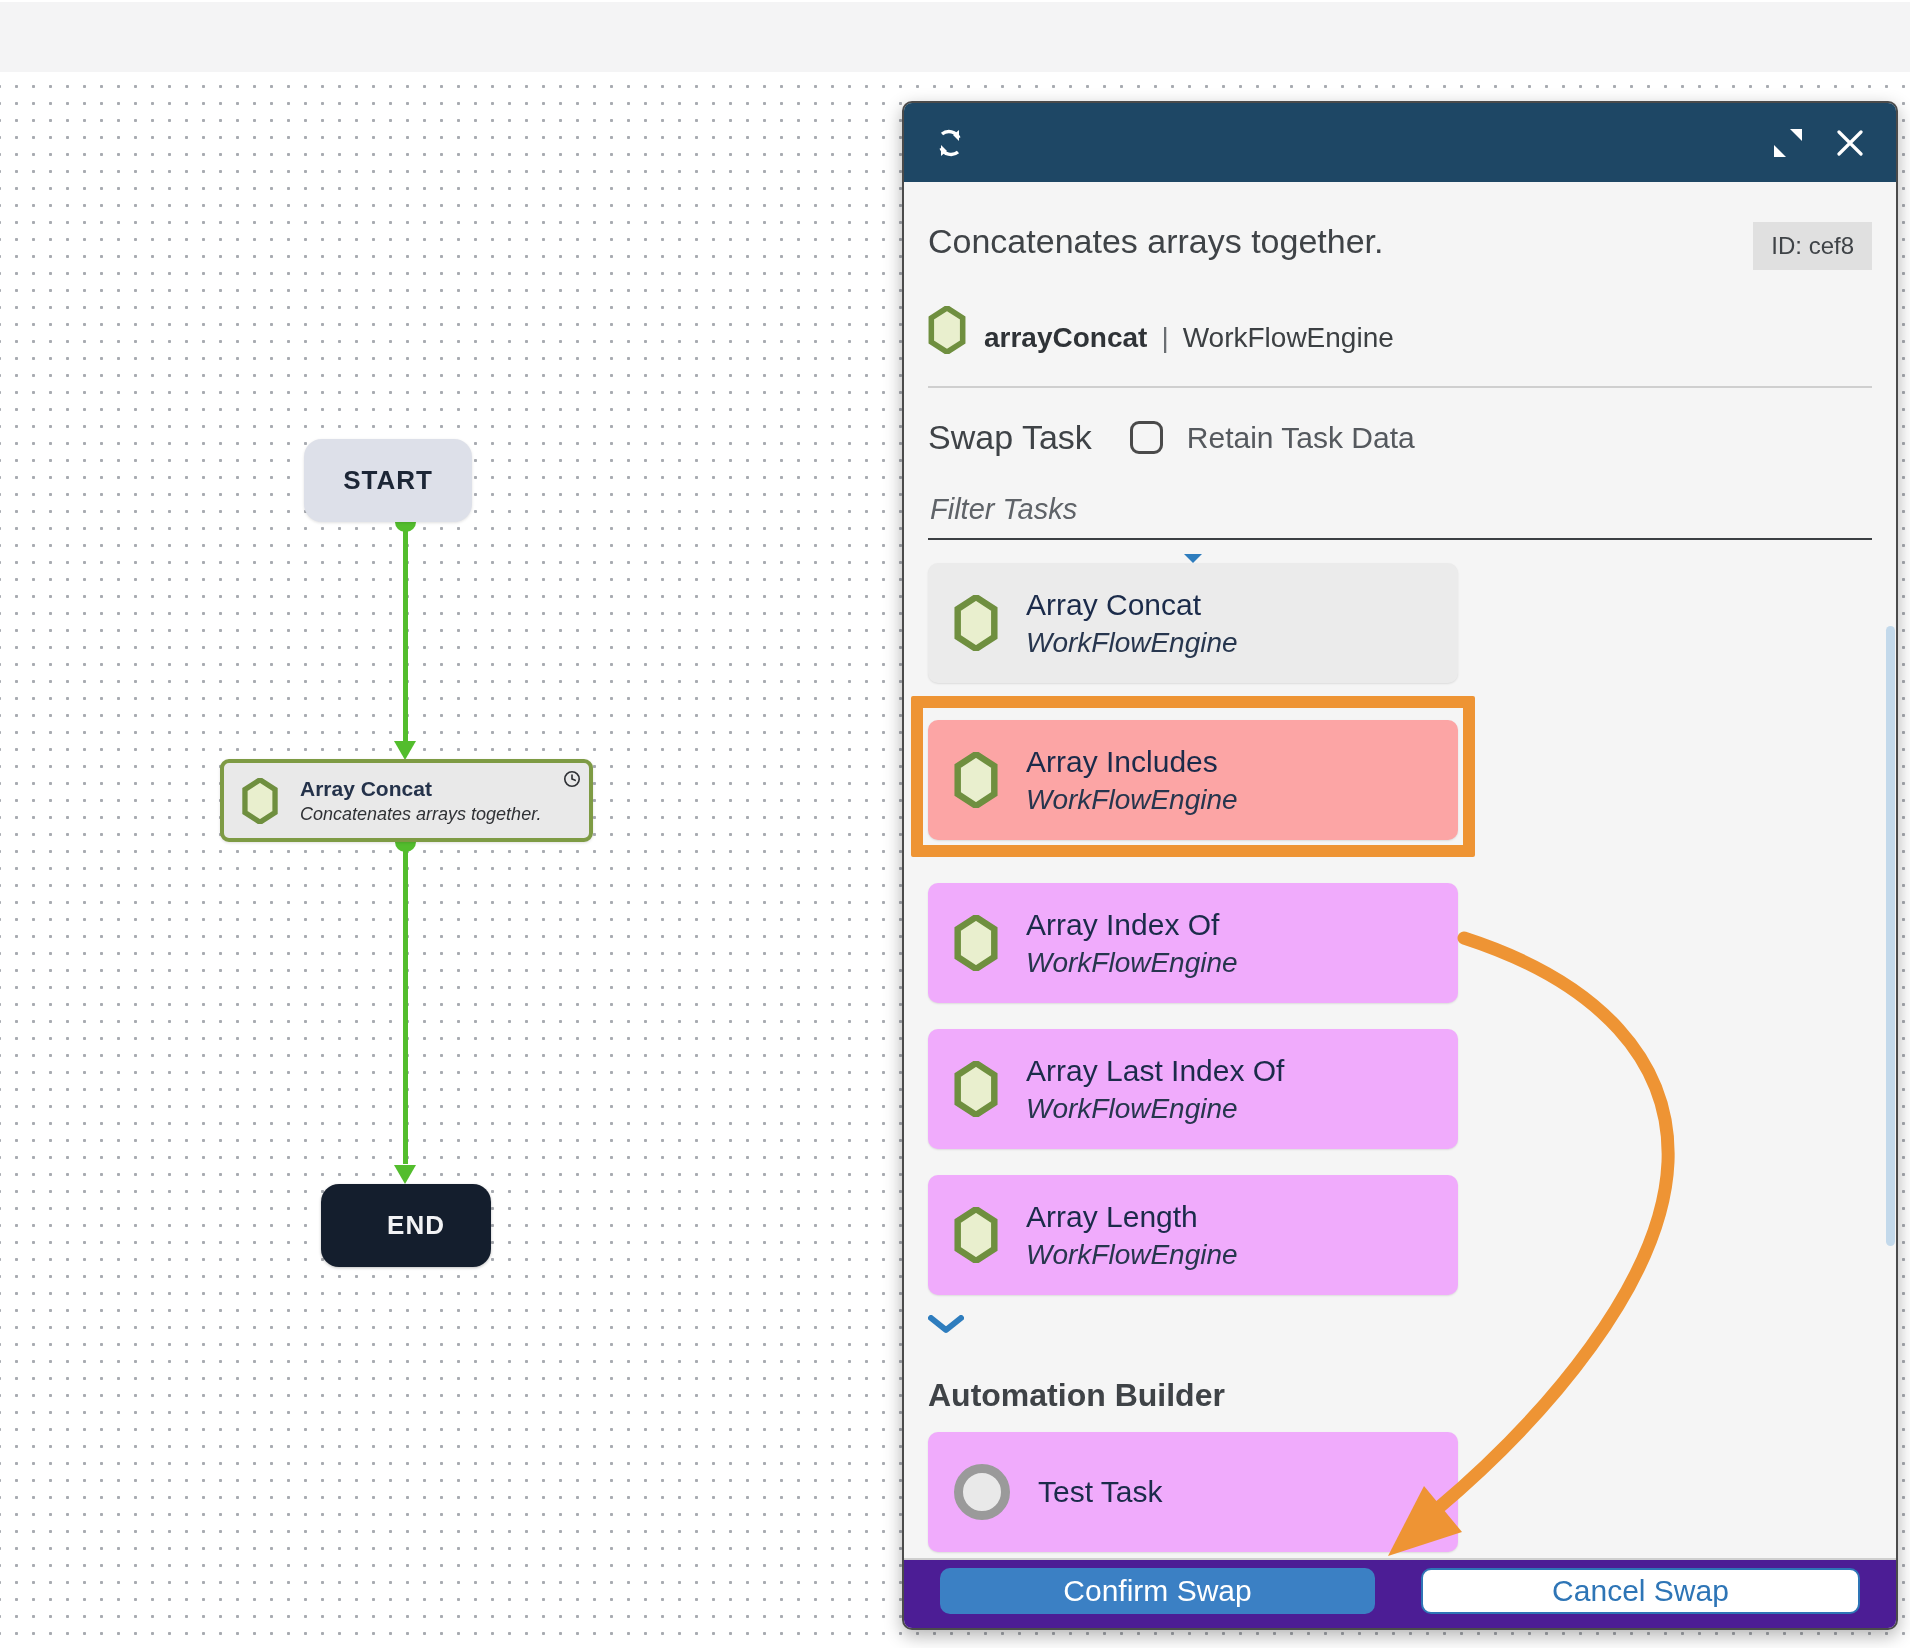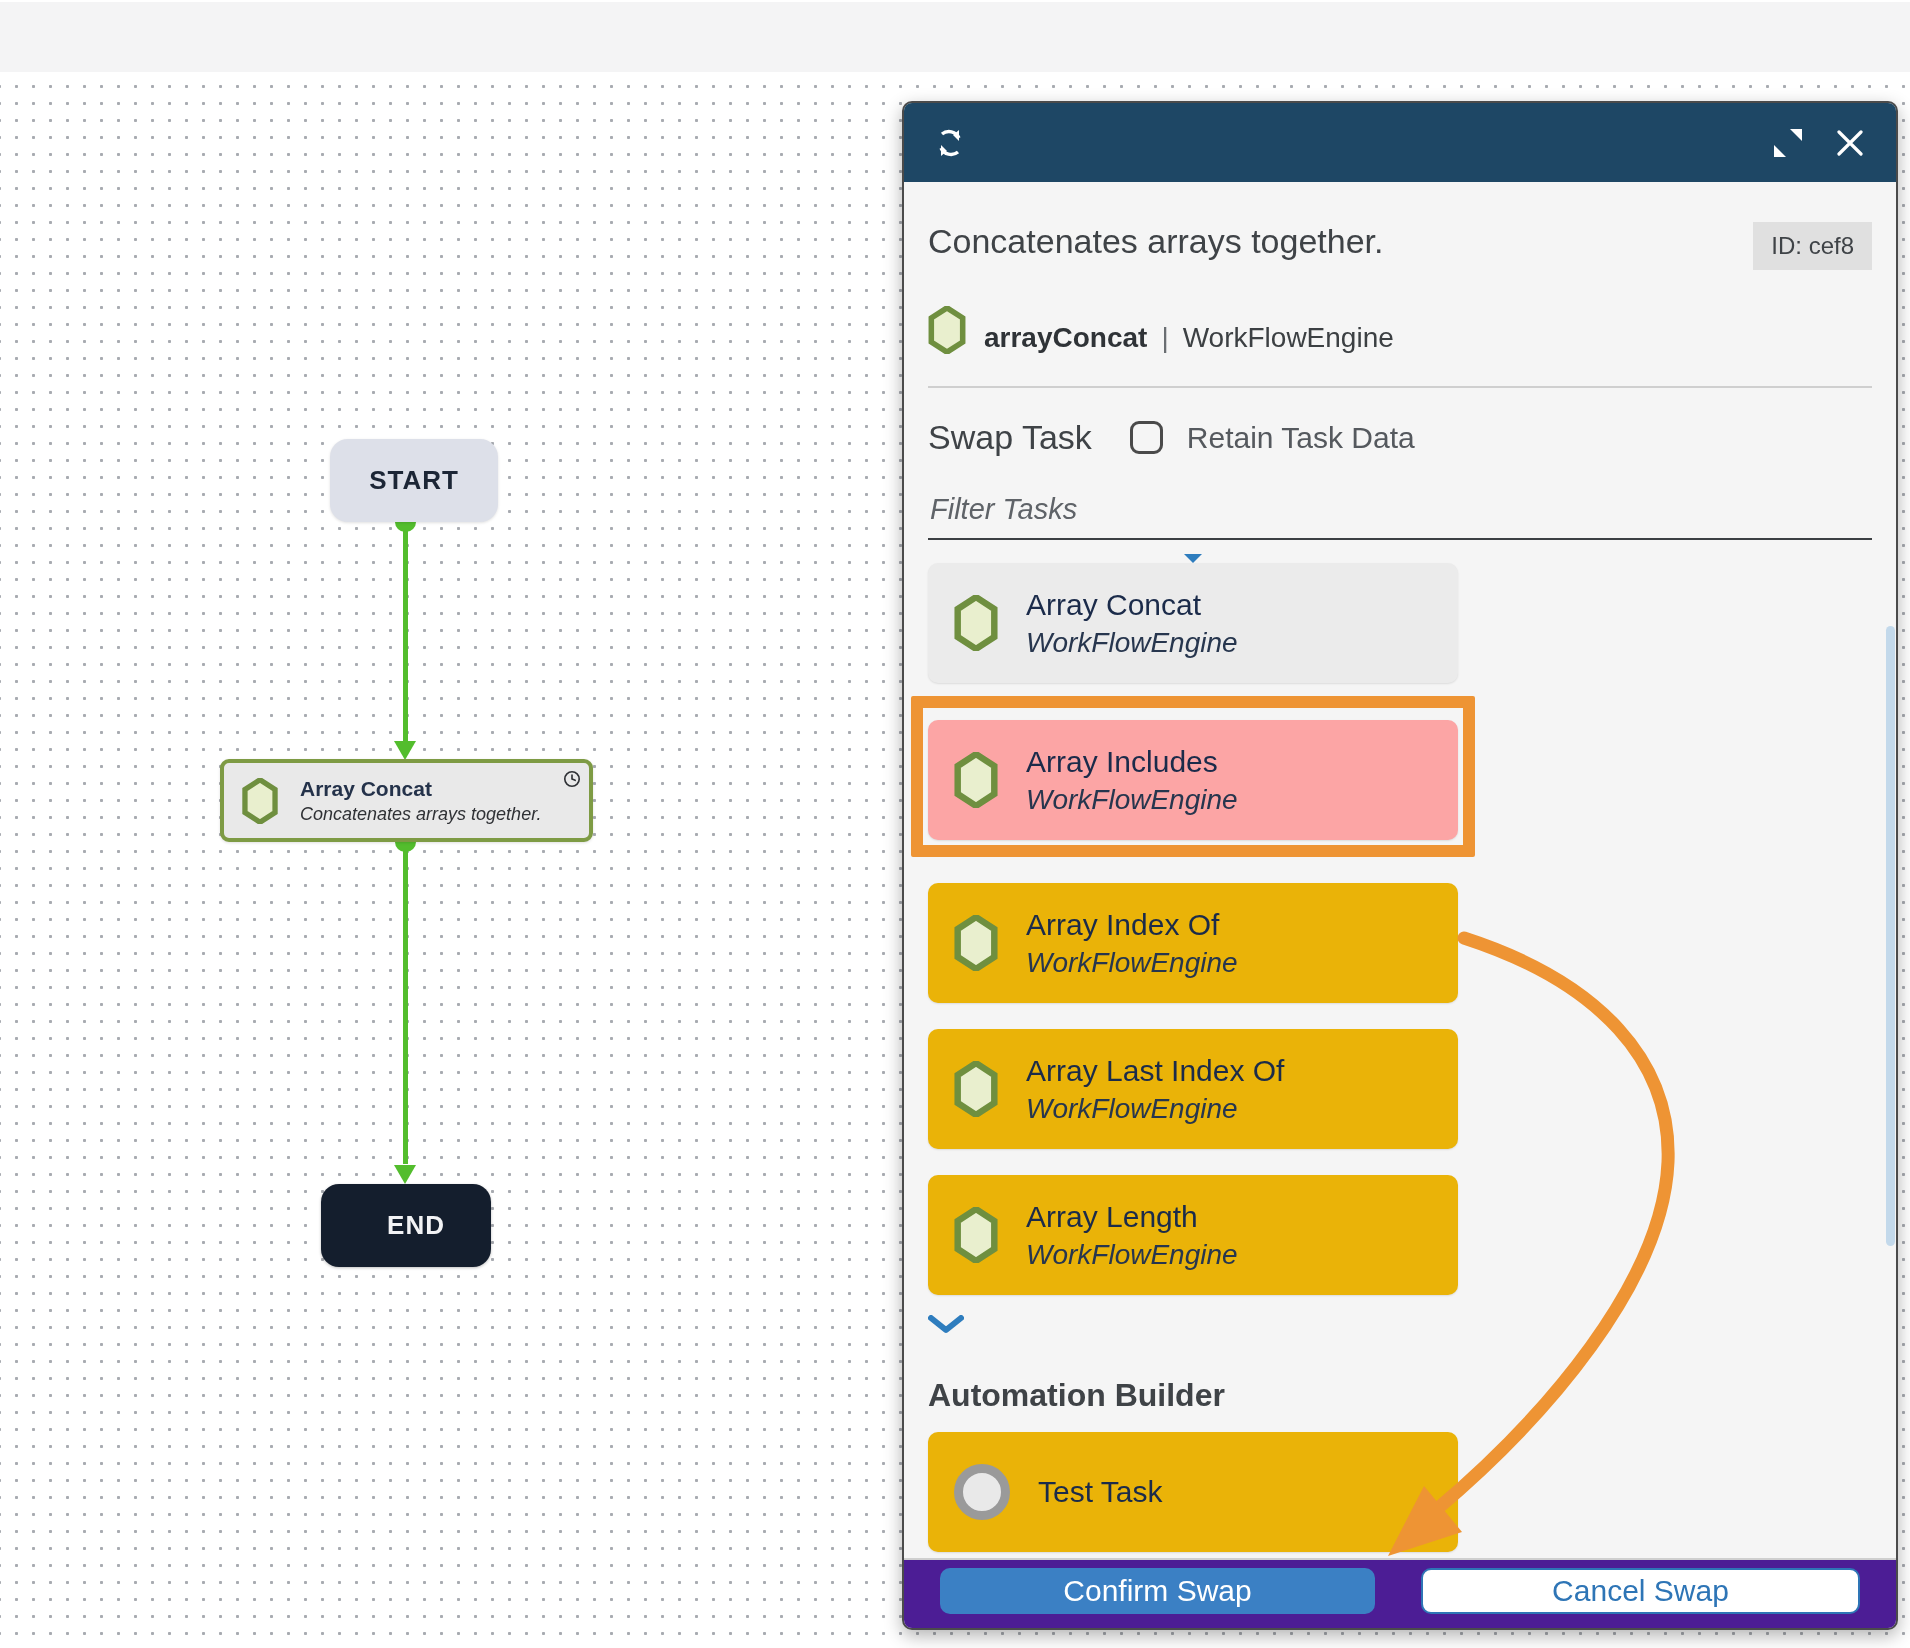--- a/index.html
+++ b/index.html
@@ -10,21 +10,21 @@
   .topbar { position:absolute; left:0; top:2px; width:1910px; height:70px;
     background:#f4f4f5; }
 
   
   .canvas { position:absolute; left:0; top:72px; width:1910px; height:1576px;
     background-color:#ffffff;
     background-image:radial-gradient(circle, rgba(96,102,112,0.55) 1.3px, transparent 1.9px);
     background-size:17px 17px; background-position:8px 6px; }
 
   .node { position:absolute; display:flex; align-items:center; justify-content:center; }
-  .node-start { left:330px; top:367px; width:168px; height:83px; border-radius:18px;
+  .node-start { left:304px; top:367px; width:168px; height:83px; border-radius:18px;
     background:#dde0e9; box-shadow:0 1px 3px rgba(0,0,0,0.12); }
   .node-start span, .node-end span { font-size:26px; font-weight:bold; letter-spacing:1px; color:#1c2636; }
   .node-end { left:321px; top:1112px; width:170px; height:83px; border-radius:18px;
     background:#141e2d; box-shadow:0 1px 3px rgba(0,0,0,0.25);padding-left:20px; }
   .node-end span { color:#f2f3f5; }
 
   .node-task { left:220px; top:687px; width:373px; height:83px; border-radius:9px;
     background:#e9e9e9; border:4px solid #7e9b44; justify-content:flex-start;
     padding-left:18px; box-shadow:0 1px 3px rgba(0,0,0,0.12); }
   .node-task .hex { width:36px; height:46px; flex:0 0 36px; }
@@ -81,21 +81,21 @@
     color:#3c4043; padding:8px 2px 12px 2px; outline:none;
     font-family:"Liberation Sans", sans-serif; }
   .filter-input::placeholder { color:#5f6368; opacity:1; }
 
   .list-col { width:530px; }
   .scroll-up { width:0; height:0; border-left:9px solid transparent; border-right:9px solid transparent;
     border-top:9px solid #2e7dbe; margin:14px auto 0 auto; }
 
   .group-heading { font-size:32px; font-weight:bold; color:#3f4347; margin-top:38px; margin-bottom:18px; }
 
-  .task-card { width:530px; height:120px; background:#eab308; border-radius:10px;
+  .task-card { width:530px; height:120px; background:#f0abfc; border-radius:10px;
     display:flex; align-items:center; padding-left:26px; margin-top:26px;
     box-shadow:0 1px 2px rgba(0,0,0,0.10); cursor:pointer; }
   .task-card.first { margin-top:0; }
   .task-card .hex { width:44px; height:56px; flex:0 0 44px; }
   .task-card .ct { margin-left:28px; }
   .card-title { font-size:30px; color:#1b2b4a; }
   .card-sub { font-size:28px; font-style:italic; color:#27364e; margin-top:5px; }
   .task-card.current { background:#ebebeb; }
   .task-card.selected { background:#fca5a5; margin-top:7px; }
 

